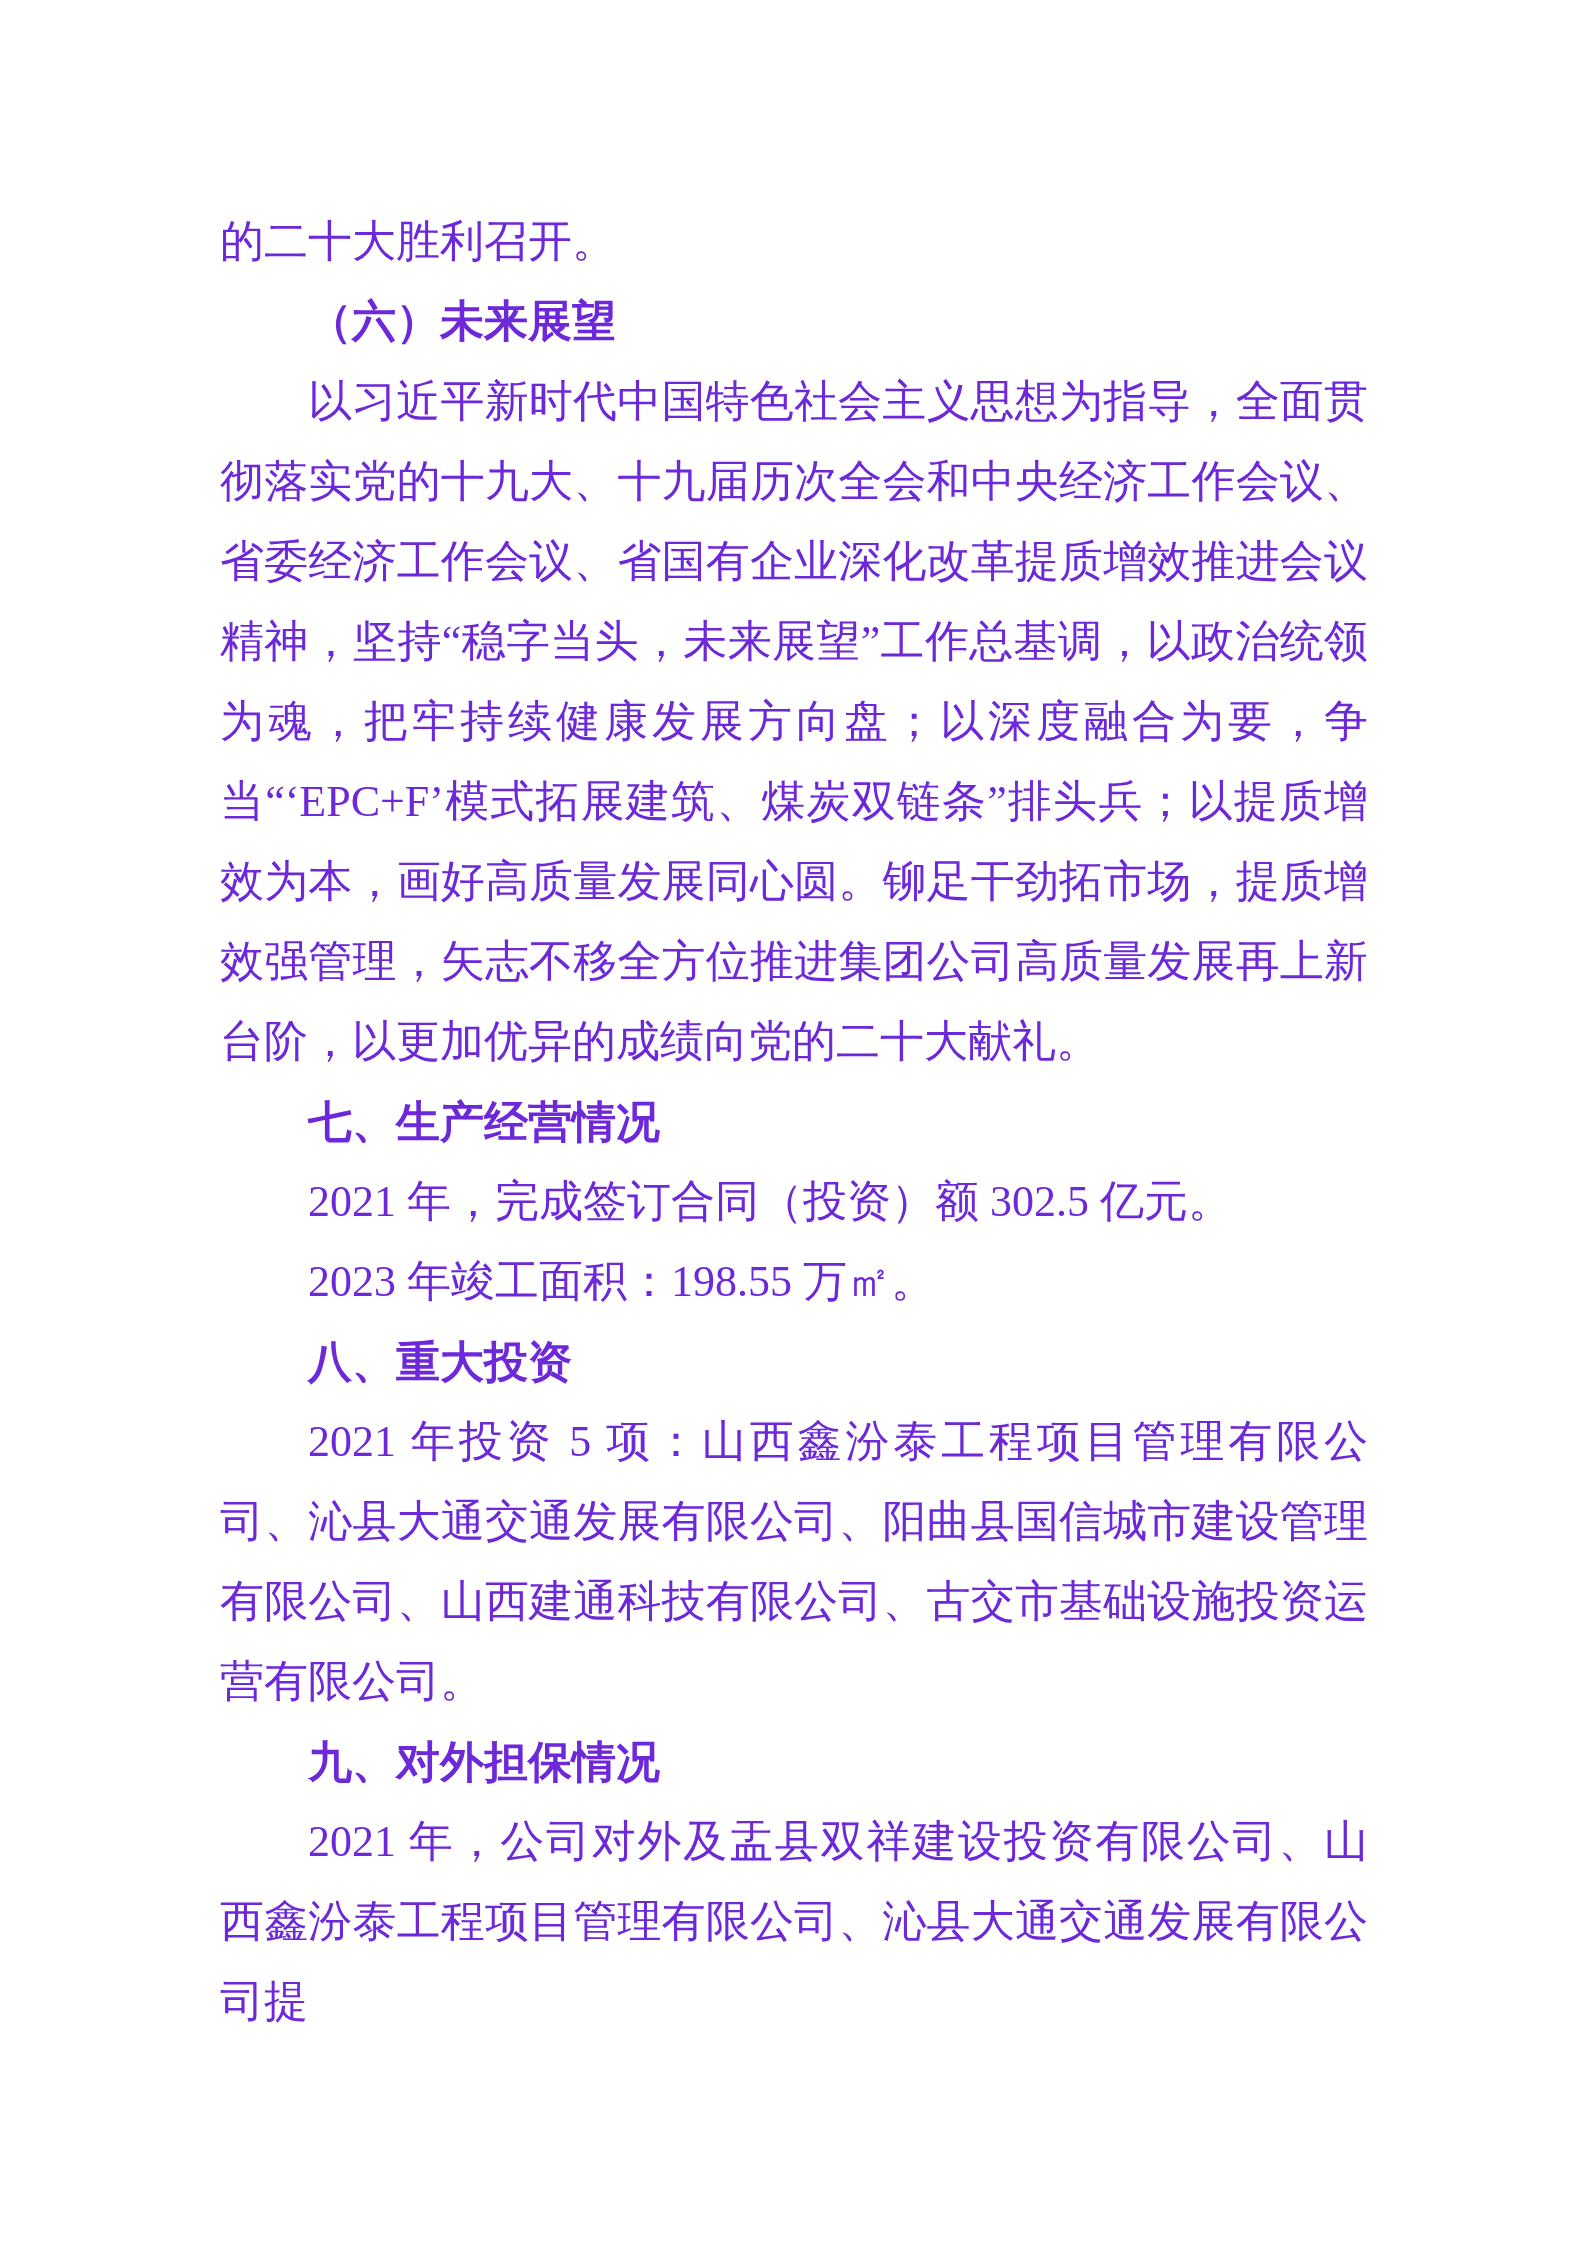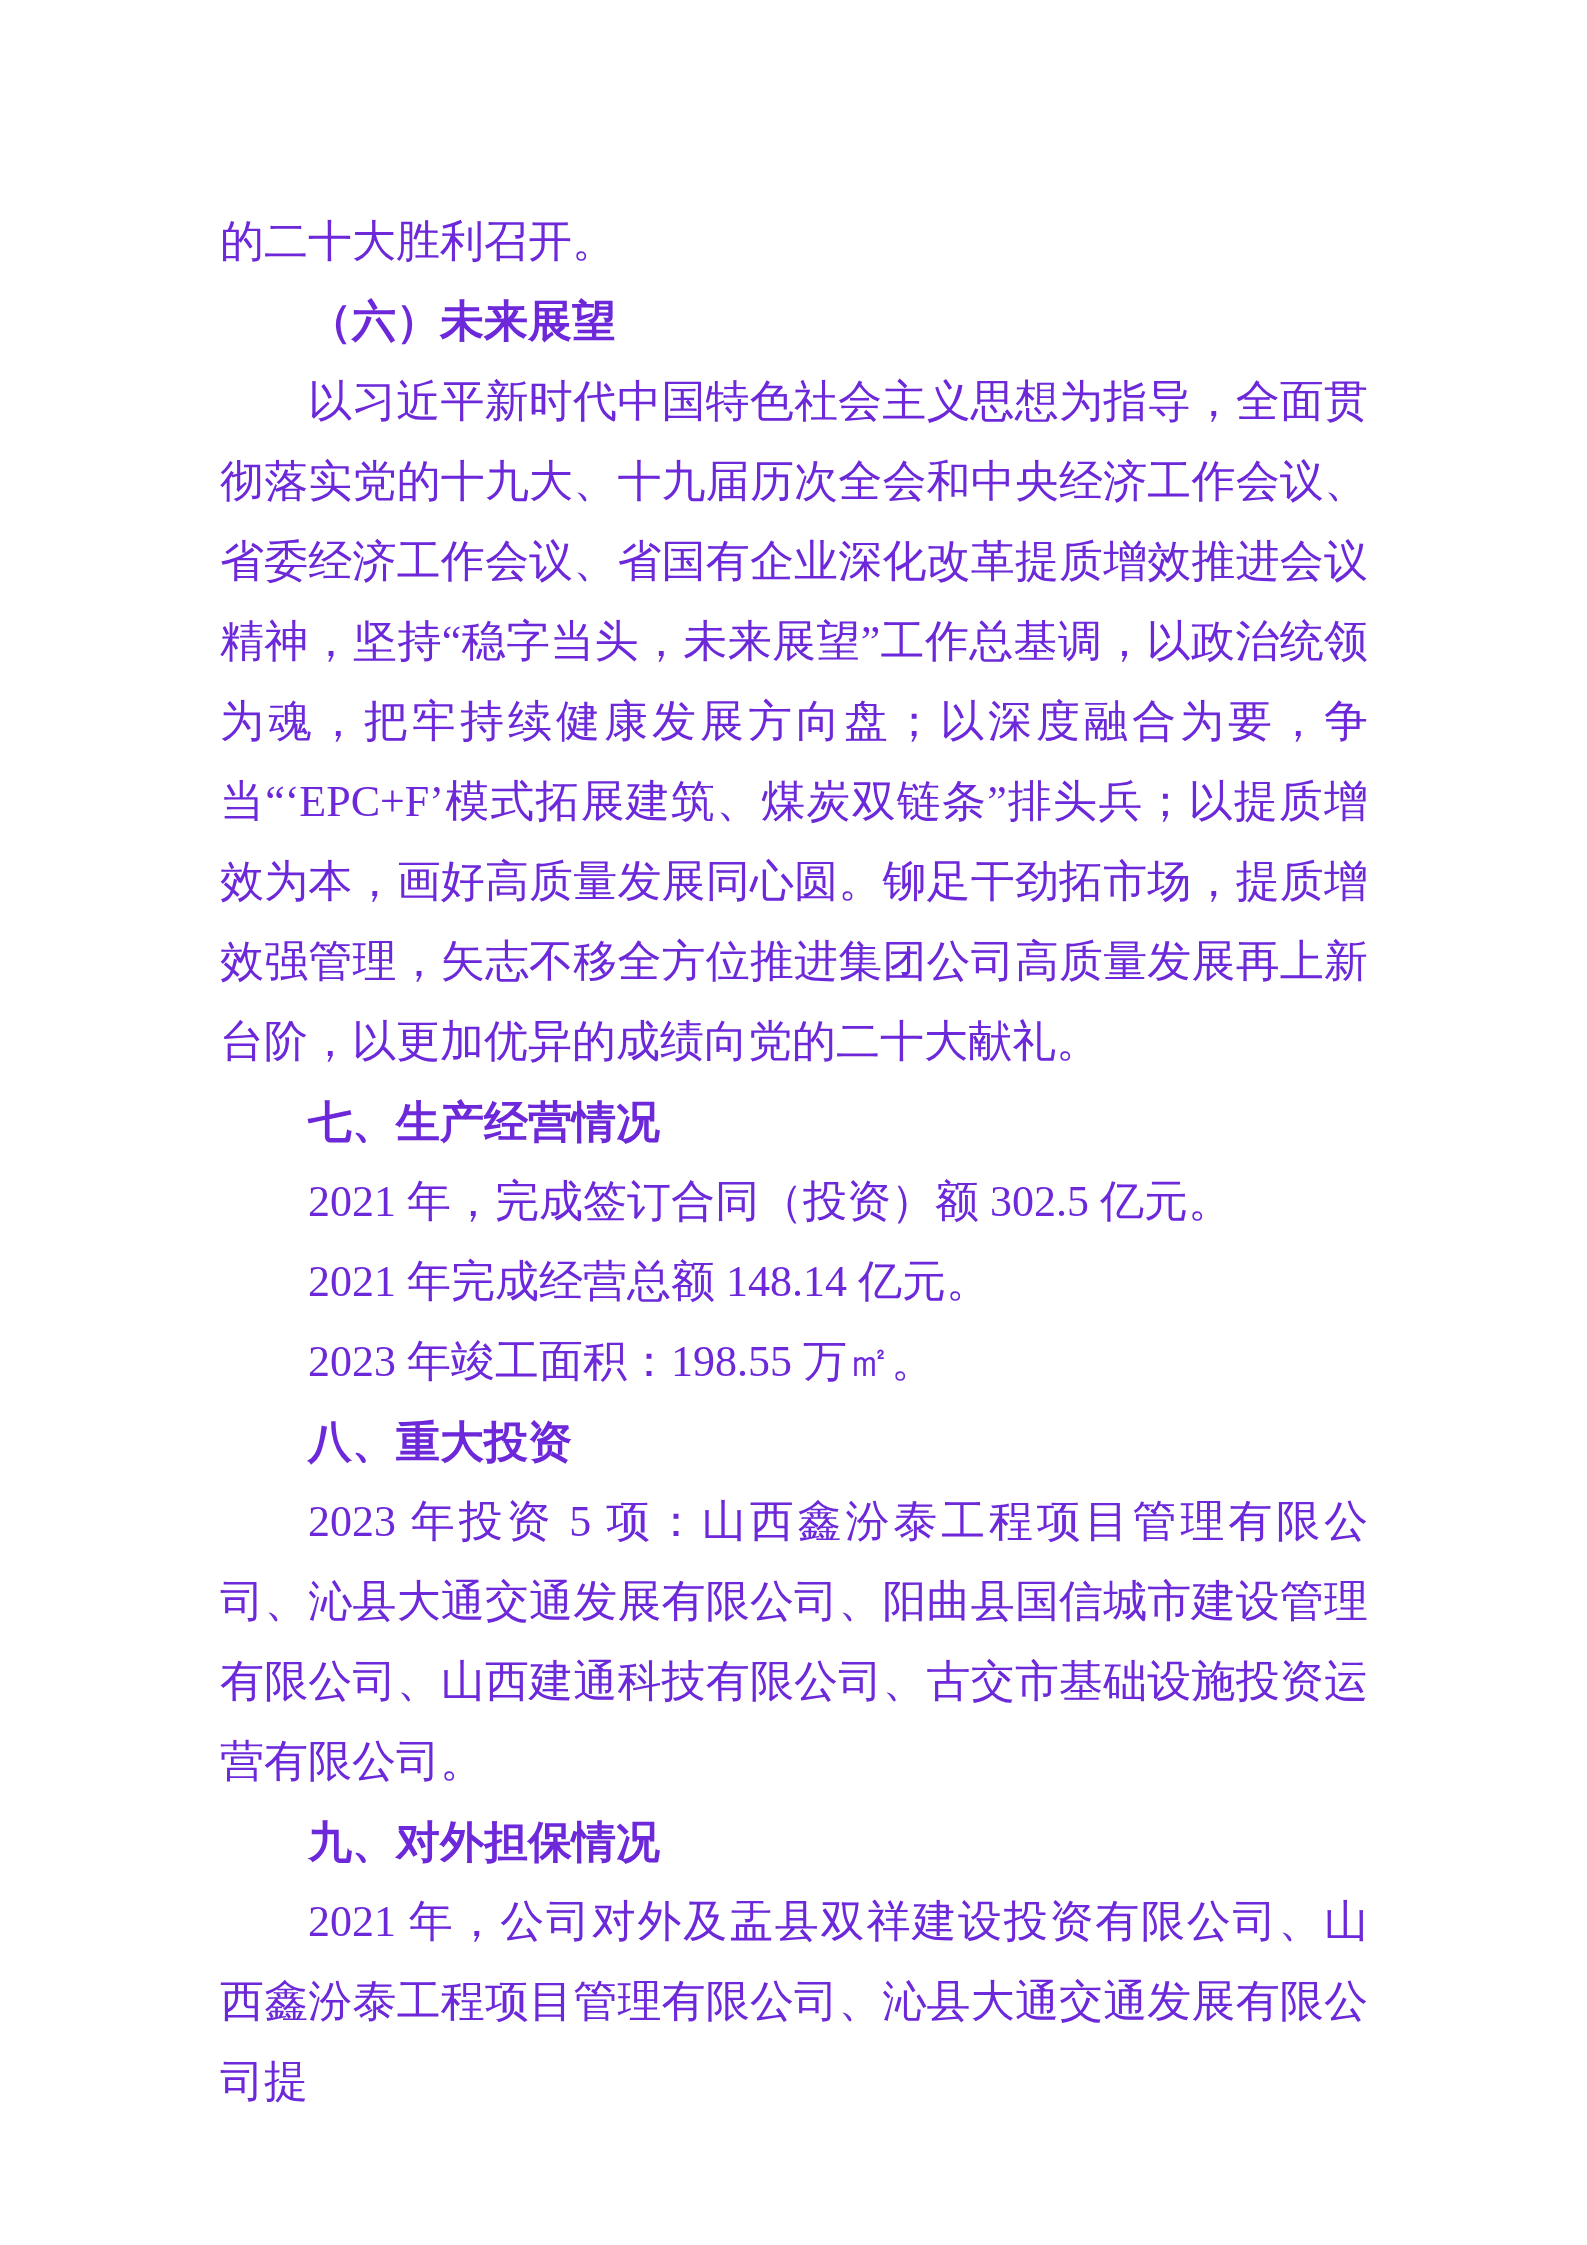--- a/index.html
+++ b/index.html
@@ -60,26 +60,25 @@
     <p class="body-par continuation">的二十大胜利召开。</p>
 
     <h2 class="kaiti-heading">（六）未来展望</h2>
 
     <p class="body-par">以习近平新时代中国特色社会主义思想为指导，全面贯彻落实党的十九大、十九届历次全会和中央经济工作会议、省委经济工作会议、省国有企业深化改革提质增效推进会议精神，坚持“稳字当头，未来展望”工作总基调，以政治统领为魂，把牢持续健康发展方向盘；以深度融合为要，争当“‘EPC+F’模式拓展建筑、煤炭双链条”排头兵；以提质增效为本，画好高质量发展同心圆。铆足干劲拓市场，提质增效强管理，矢志不移全方位推进集团公司高质量发展再上新台阶，以更加优异的成绩向党的二十大献礼。</p>
 
     <h2 class="hei-heading">七、生产经营情况</h2>
 
     <p class="body-par">2021 年，完成签订合同（投资）额 302.5 亿元。</p>
 
-    <p class="body-par">2021 年完成经营总额 148.14 亿元。</p>
 
     <p class="body-par">2023 年竣工面积：198.55 万㎡。</p>
 
     <h2 class="hei-heading">八、重大投资</h2>
 
-    <p class="body-par">2023 年投资 5 项：山西鑫汾泰工程项目管理有限公司、沁县大通交通发展有限公司、阳曲县国信城市建设管理有限公司、山西建通科技有限公司、古交市基础设施投资运营有限公司。</p>
+    <p class="body-par">2021 年投资 5 项：山西鑫汾泰工程项目管理有限公司、沁县大通交通发展有限公司、阳曲县国信城市建设管理有限公司、山西建通科技有限公司、古交市基础设施投资运营有限公司。</p>
 
     <h2 class="hei-heading">九、对外担保情况</h2>
 
     <p class="body-par">2021 年，公司对外及盂县双祥建设投资有限公司、山西鑫汾泰工程项目管理有限公司、沁县大通交通发展有限公司提</p>
 
   </div>
 </div>
 
 </body></html>

